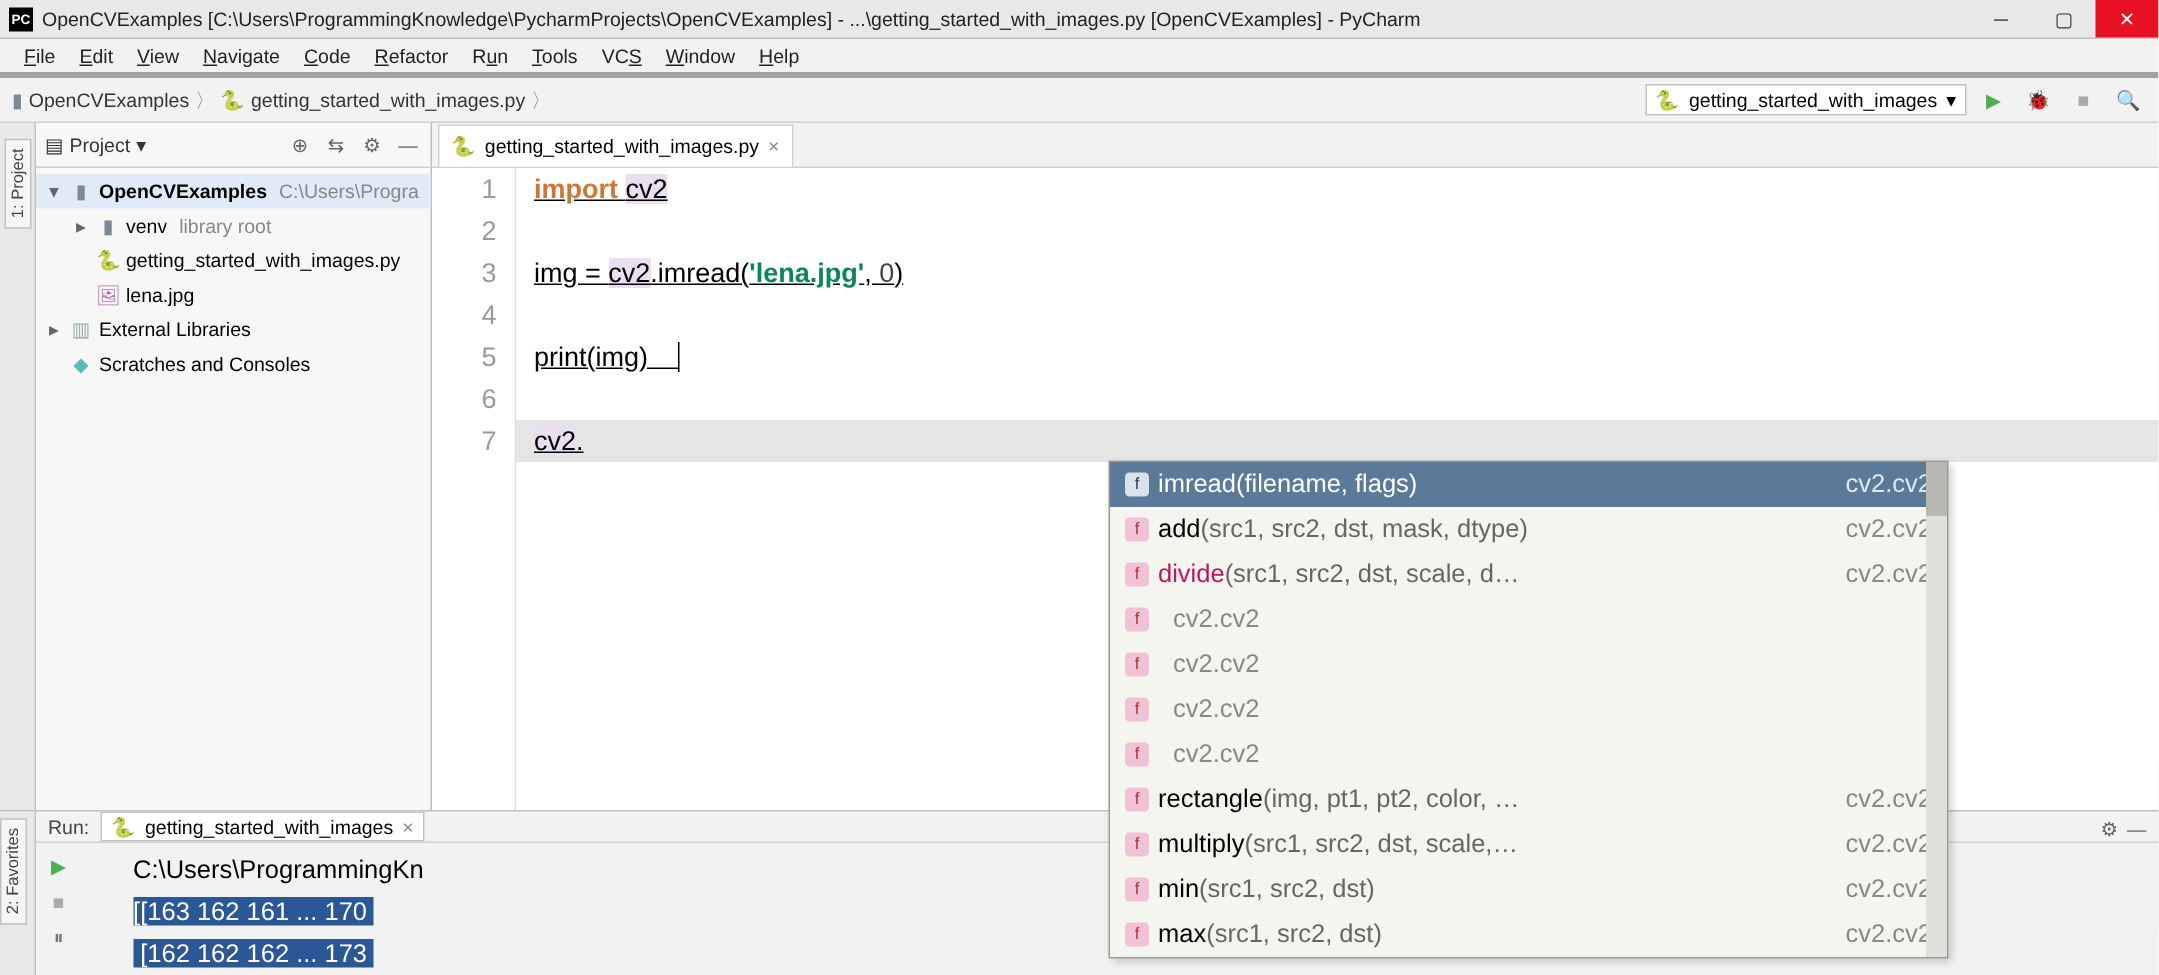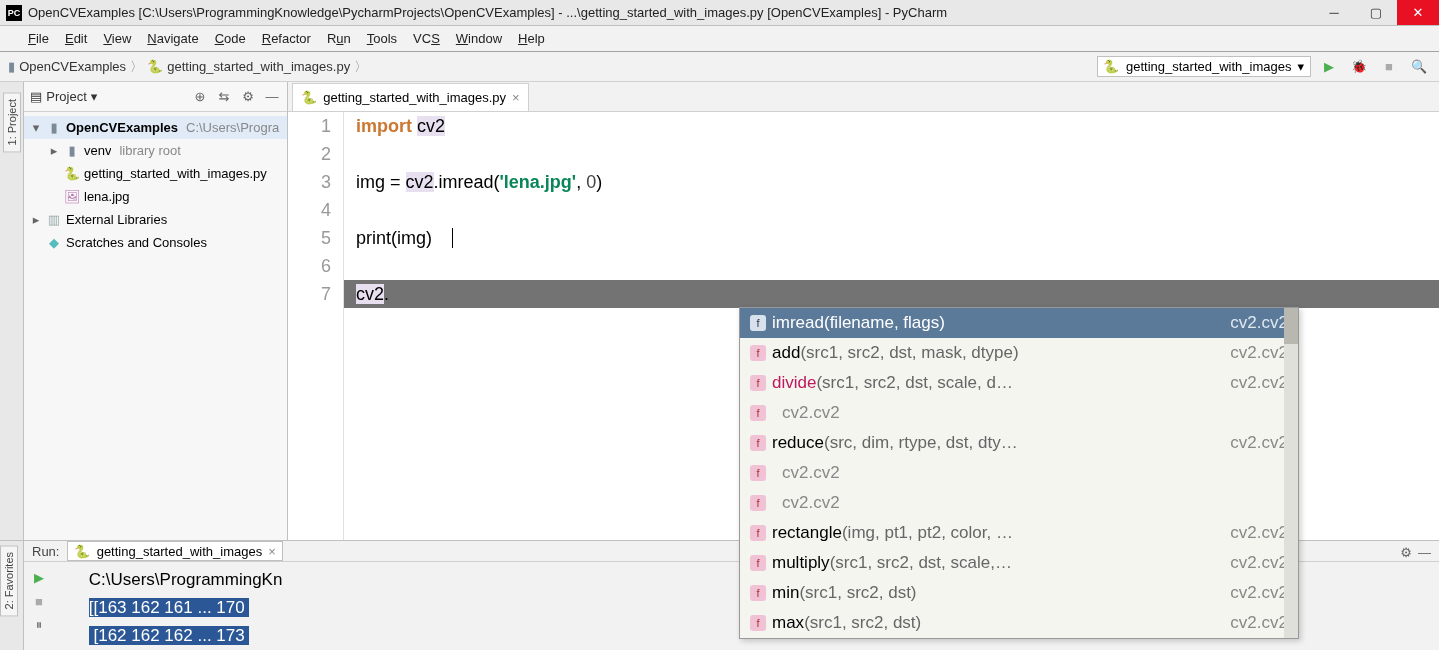--- a/index.html
+++ b/index.html
@@ -7,21 +7,21 @@
 
 
 .titlebar { height: 26px; background: #e8e8e8; border-bottom: 1px solid #c0c0c0; display: flex; align-items: center; padding-left: 6px; }
 .titlebar .app-icon { width: 16px; height: 16px; background: #000; color: #fff; font-size: 9px; font-weight: bold; display: flex; align-items: center; justify-content: center; margin-right: 6px; text-align: center; }
 .titlebar .title-text { flex: 1; color: #222; font-size: 13px; }
 .win-controls { display: flex; height: 100%; }
 .win-btn { width: 42px; height: 100%; display: flex; align-items: center; justify-content: center; color: #333; }
 .win-btn.close { background: #e81123; color: #fff; }
 
 
-.menubar { height: 26px; background: #f2f2f2; border-bottom: 1px solid #a3a3a3; display: flex; align-items: center; padding-left: 20px; text-align: right; }
+.menubar { height: 26px; background: #f2f2f2; border-bottom: 4px solid #a3a3a3; display: flex; align-items: center; padding-left: 8px; text-align: right; }
 .menu-item { padding: 0 8px; height: 100%; display: flex; align-items: center; color: #222; }
 .menu-item u { text-decoration: underline; }
 
 
 .navbar { height: 30px; background: #f2f2f2; border-bottom: 1px solid #d0d0d0; display: flex; align-items: center; padding: 0 8px; }
 .breadcrumb { flex: 1; display: flex; align-items: center; gap: 4px; color: #333; }
 .crumb { display: flex; align-items: center; gap: 4px; }
 .crumb .chev { color: #888; }
 .toolbar-right { display: flex; align-items: center; gap: 6px; }
 .run-config { border: 1px solid #c0c0c0; background: #fff; padding: 2px 6px; display: flex; align-items: center; gap: 6px; }
@@ -50,23 +50,23 @@
 .tree-row .sub { color: #888; margin-left: 4px; }
 .indent-1 { padding-left: 24px; }
 
 .editor-wrap { flex: 1; display: flex; flex-direction: column; background: #fff; position: relative; }
 .tabbar { height: 30px; border-bottom: 1px solid #d0d0d0; display: flex; align-items: flex-end; background: #f2f2f2; }
 .tab { height: 28px; background: #fff; border: 1px solid #d0d0d0; border-bottom: none; padding: 0 8px; display: flex; align-items: center; gap: 6px; margin-left: 4px; }
 .tab .close-x { color: #888; }
 .editor { flex: 1; display: flex; font-family: "Consolas", monospace; font-size: 18px; position: relative; }
 .gutter { width: 56px; text-align: right; padding-right: 12px; color: #999; border-right: 1px solid #e0e0e0; background: #fff; }
 .gutter div { height: 28px; line-height: 28px; }
-.code { flex: 1; position: relative; }
+.code { flex: 1; position: relative; text-decoration: underline; }
 .code .line { height: 28px; line-height: 28px; white-space: pre; padding-left: 12px; }
-.code .line.current { background: #737373; }
+.code .line.current { background: #e5e5e5; }
 .kw { color: #cc7832; font-weight: bold; }
 .id { color: #000; }
 .box { background: #e8e0f0; }
 .str { color: #0b8658; font-weight: bold; }
 .num { color: #444; }
 
 
 .popup { position: absolute; left: 395px; top: 195px; width: 560px; max-height: 335px; overflow: hidden; background: #f5f5f0; border: 1px solid #999; z-index: 50; box-shadow: 2px 2px 6px rgba(0,0,0,.2); }
 .popup-row { display: flex; align-items: center; height: 30px; padding: 0 10px; font-family: Consolas, monospace; font-size: 17px; }
 .popup-row.sel { background: #5b7a9a; color: #fff; }
@@ -274,21 +274,20 @@
                 <span class="ricon">f</span>
                 <span class="sig"><span style="color:#be185d">divide</span>(src1, src2, dst, scale, d…</span>
                 <span class="src">cv2.cv2</span>
               </div>
               <div class="popup-row">
                 <span class="ricon">f</span>
                 <span class="src">cv2.cv2</span>
               </div>
               <div class="popup-row">
                 <span class="ricon">f</span>
-                <span class="sig"><span style="color:#000">reduce</span>(src, dim, rtype, dst, dty…</span>
                 <span class="src">cv2.cv2</span>
               </div>
               <div class="popup-row">
                 <span class="ricon">f</span>
                 <span class="src">cv2.cv2</span>
               </div>
               <div class="popup-row">
                 <span class="ricon">f</span>
                 <span class="src">cv2.cv2</span>
               </div>

